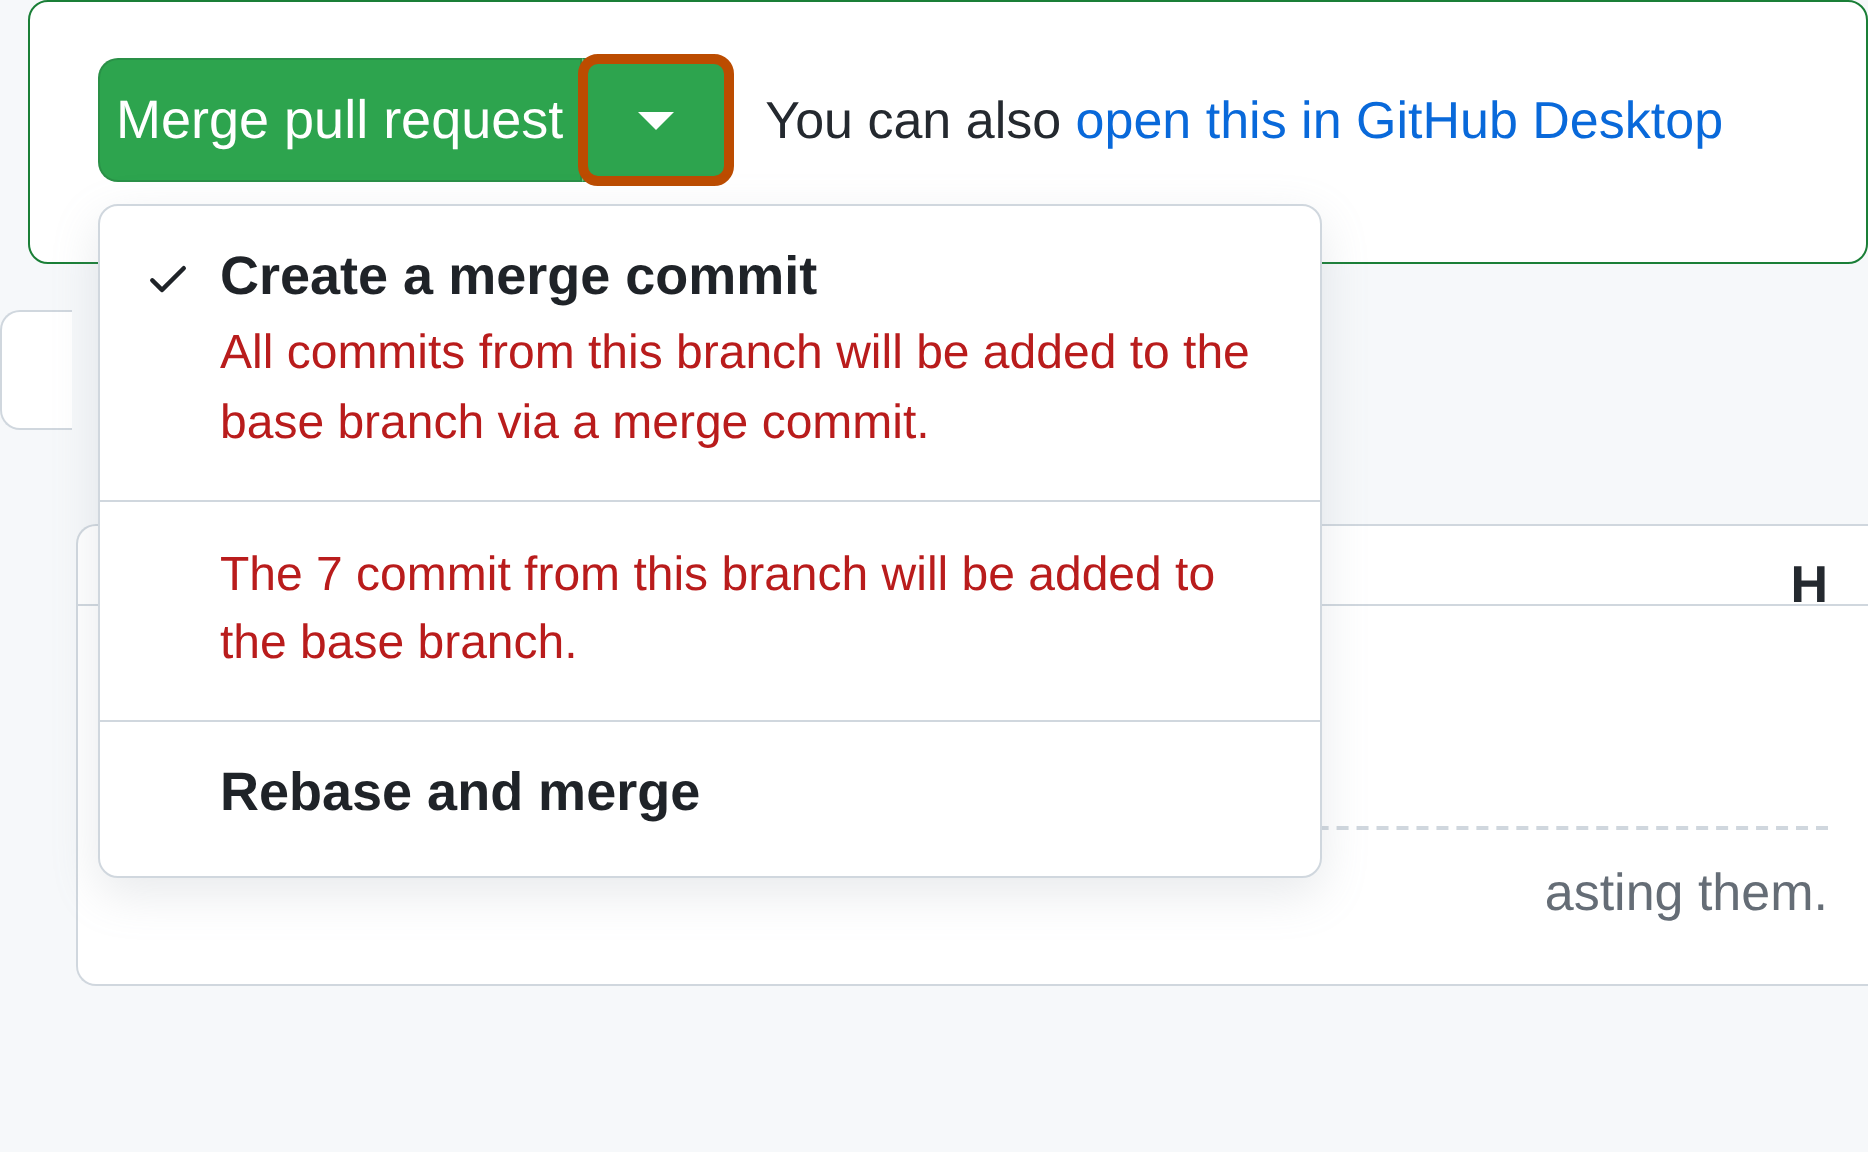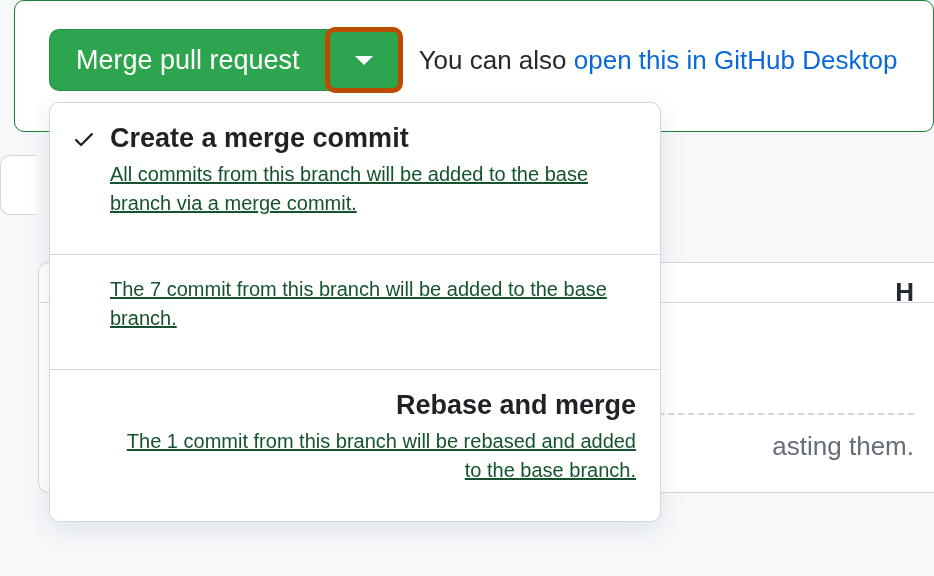--- a/index.html
+++ b/index.html
@@ -29,21 +29,21 @@
     }
     .btn-group {
       display: flex;
       align-items: stretch;
     }
     .btn-primary {
       background: #2da44e;
       color: #ffffff;
       border: 1px solid rgba(27,31,36,0.15);
       border-radius: 10px 0 0 10px;
-      padding: 14px 26px;
+      padding: 14px 8px;
       font-size: 27px;
       font-weight: 500;
       cursor: pointer;
       line-height: 1.2;
     }
     .btn-dropdown {
       background: #2da44e;
       color: #ffffff;
       border: 1px solid rgba(27,31,36,0.15);
       border-left: 1px solid rgba(255,255,255,0.3);
@@ -88,45 +88,43 @@
       left: 49px;
       width: 612px;
       background: #ffffff;
       border: 1px solid #d0d7de;
       border-radius: 10px;
       box-shadow: 0 8px 24px rgba(140,149,159,0.2);
       z-index: 100;
       overflow: hidden;
     }
     .dropdown-item {
-      padding: 20px 24px 36px 60px;
+      padding: 20px 24px 20px 60px;
       border-bottom: 1px solid #d0d7de;
       position: relative;
       cursor: pointer;
     }
     .dropdown-item:last-child {
       border-bottom: none;
-      text-align: right;
     }
     .check-icon {
       position: absolute;
       left: 22px;
       top: 24px;
     }
     .item-title {
       font-size: 27px;
       font-weight: 600;
       color: #1f2328;
       margin-bottom: 6px;
     }
     .item-desc {
-      font-size: 20px;
-      color: #14532d;
+      font-size: 24px;
+      color: #b91c1c;
       line-height: 1.45;
-      text-decoration: underline;
     }
     .timeline-stub {
       position: absolute;
       left: 0;
       top: 155px;
       width: 36px;
       height: 60px;
       border: 1px solid #d0d7de;
       border-right: none;
       border-radius: 10px 0 0 10px;
@@ -201,15 +199,14 @@
         </svg>
     </span>
     <div class="item-title">Create a merge commit</div>
     <div class="item-desc">All commits from this branch will be added to the base branch via a merge commit.</div>
   </div>
   <div class="dropdown-item">
     <div class="item-desc">The 7 commit from this branch will be added to the base branch.</div>
   </div>
   <div class="dropdown-item">
     <div class="item-title">Rebase and merge</div>
-    <div class="item-desc">The 1 commit from this branch will be rebased and added to the base branch.</div>
   </div>
 </div>
 
 </body></html>

